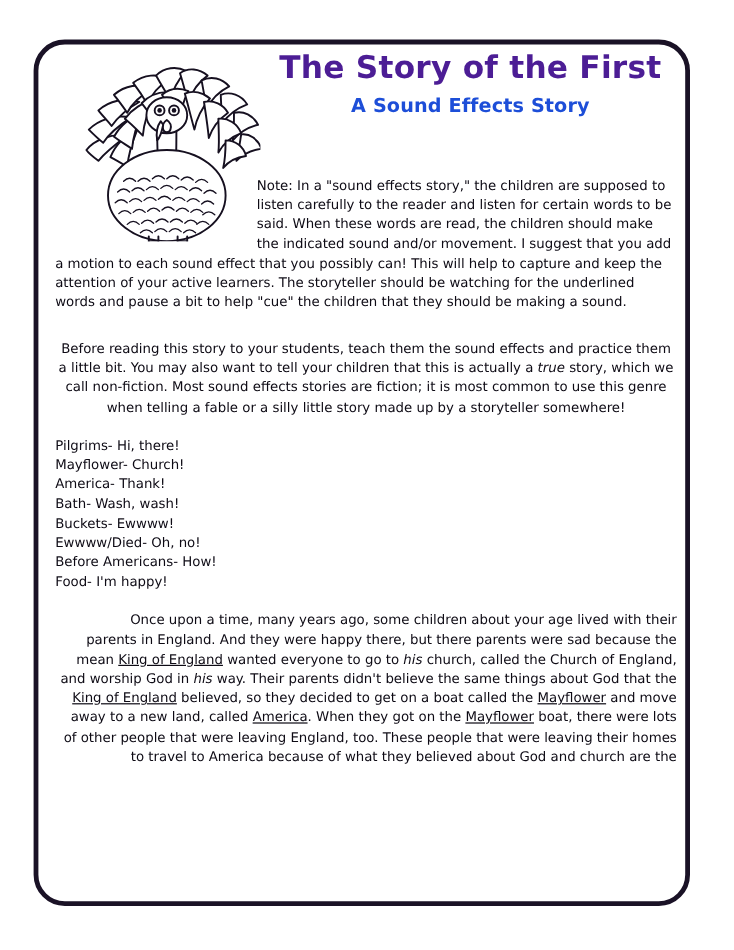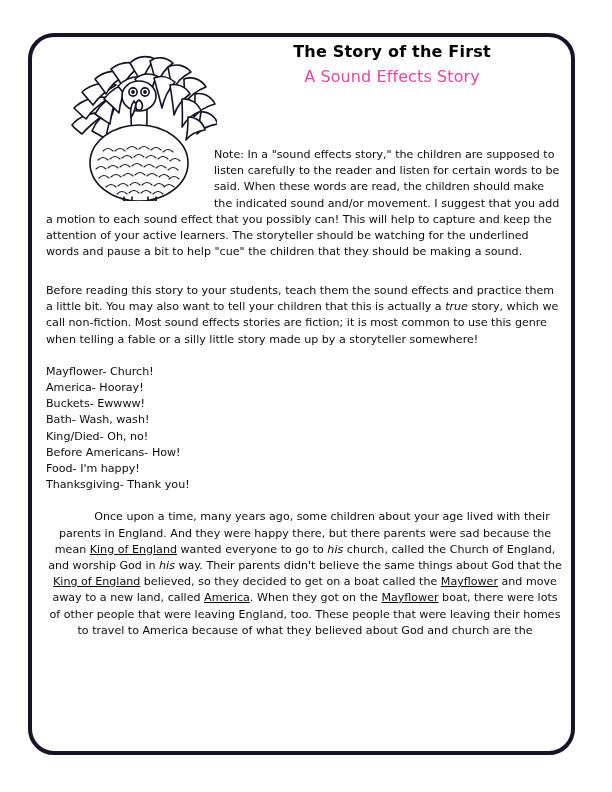--- a/index.html
+++ b/index.html
@@ -47,32 +47,32 @@
 
   #title-block {
     position: absolute;
     left: 180px;
     top: 6px;
     width: 360px;
     text-align: center;
   }
   #doc-title {
     font-family: "DejaVu Sans", "Liberation Sans", sans-serif;
-    font-size: 16px;
+    font-size: 26px;
     font-weight: bold;
     line-height: 1.13;
-    color: #000000;
+    color: #4c1d95;
     letter-spacing: 0.2px;
     margin: 0;
   }
   #doc-subtitle {
     font-family: "DejaVu Sans", "Liberation Sans", sans-serif;
     font-size: 16px;
-    font-weight: normal;
-    color: #ec4899;
+    font-weight: bold;
+    color: #1d4ed8;
     margin: 6px 0 0 0;
     letter-spacing: 0.1px;
   }
 
   
   #note-block {
     position: absolute;
     left: 14px;
     top: 110px;
     width: 518px;
@@ -92,37 +92,38 @@
     position: absolute;
     left: 14px;
     top: 246px;
     width: 518px;
     font-size: 11.1px;
     line-height: 16.2px;
     color: #0d0a14;
   }
   .para {
     margin: 0 0 16px 0;
+    text-align: center;
   }
   .para:last-child { margin-bottom: 0; }
 
   .sfx-list {
     margin: 0 0 16px 0;
     padding: 0;
     list-style: none;
   }
   .sfx-list li {
     margin: 0;
     padding: 0;
     line-height: 16.2px;
   }
 
   .story-para {
     text-indent: 34px;
-    text-align: center;
+    text-align: right;
   }
 
   i, .ital { font-style: italic; }
   u, .und  { text-decoration: underline; }
 </style>
 </head>
 <body>
 
 <div id="page-frame">
 
@@ -232,26 +233,26 @@
   <div id="note-block">
     <span id="turkey-float"></span>
     <span>Note:  In a "sound effects story," the children are supposed to listen carefully to the reader and listen for certain words to be said.  When these words are read, the children should make the indicated sound and/or movement.  I suggest that you add a motion to each sound effect that you possibly can!  This will help to capture and keep the attention of your active learners.  The storyteller should be watching for the underlined words and pause a bit to help "cue" the children that they should be making a sound.</span>
   </div>
 
   <div id="body-text">
 
     <p class="para"><span>Before reading this story to your students, teach them the sound effects and practice them a little bit.   You may also want to tell your children that this is actually a </span><i>true</i><span> story, which we call non-fiction.  Most sound effects stories are fiction; it is most common to use this genre when telling a fable or a silly little story made up by a storyteller somewhere!</span></p>
 
     <ul class="sfx-list">
+      <li>Pilgrims- Hi, there!</li>
       <li>Mayflower- Church!</li>
-      <li>America- Hooray!</li>
+      <li>America- Thank!</li>
+      <li>Bath- Wash, wash!</li>
       <li>Buckets- Ewwww!</li>
-      <li>Bath- Wash, wash!</li>
-      <li>King/Died-  Oh, no!</li>
+      <li>Ewwww/Died-  Oh, no!</li>
       <li>Before Americans- How!</li>
       <li>Food- I'm happy!</li>
-      <li>Thanksgiving- Thank you!</li>
     </ul>
 
     <p class="para story-para"><span>Once upon a time, many years ago, some children about your age lived with their parents in England.  And they were happy there, but there parents were sad because the mean </span><u>King of England</u><span> wanted everyone to go to </span><i>his</i><span> church, called the Church of England, and worship God in </span><i>his</i><span> way. Their parents didn't believe the same things about God that the </span><u>King of England</u><span> believed, so they decided to get on a boat called the </span><u>Mayflower</u><span> and move away to a new land, called </span><u>America</u><span>.  When they got on the </span><u>Mayflower</u><span> boat, there were lots of other people that were leaving England, too.  These people that were leaving their homes to travel to America because of what they believed about God and church are the</span></p>
 
   </div>
 </div>
 
 </body></html>

